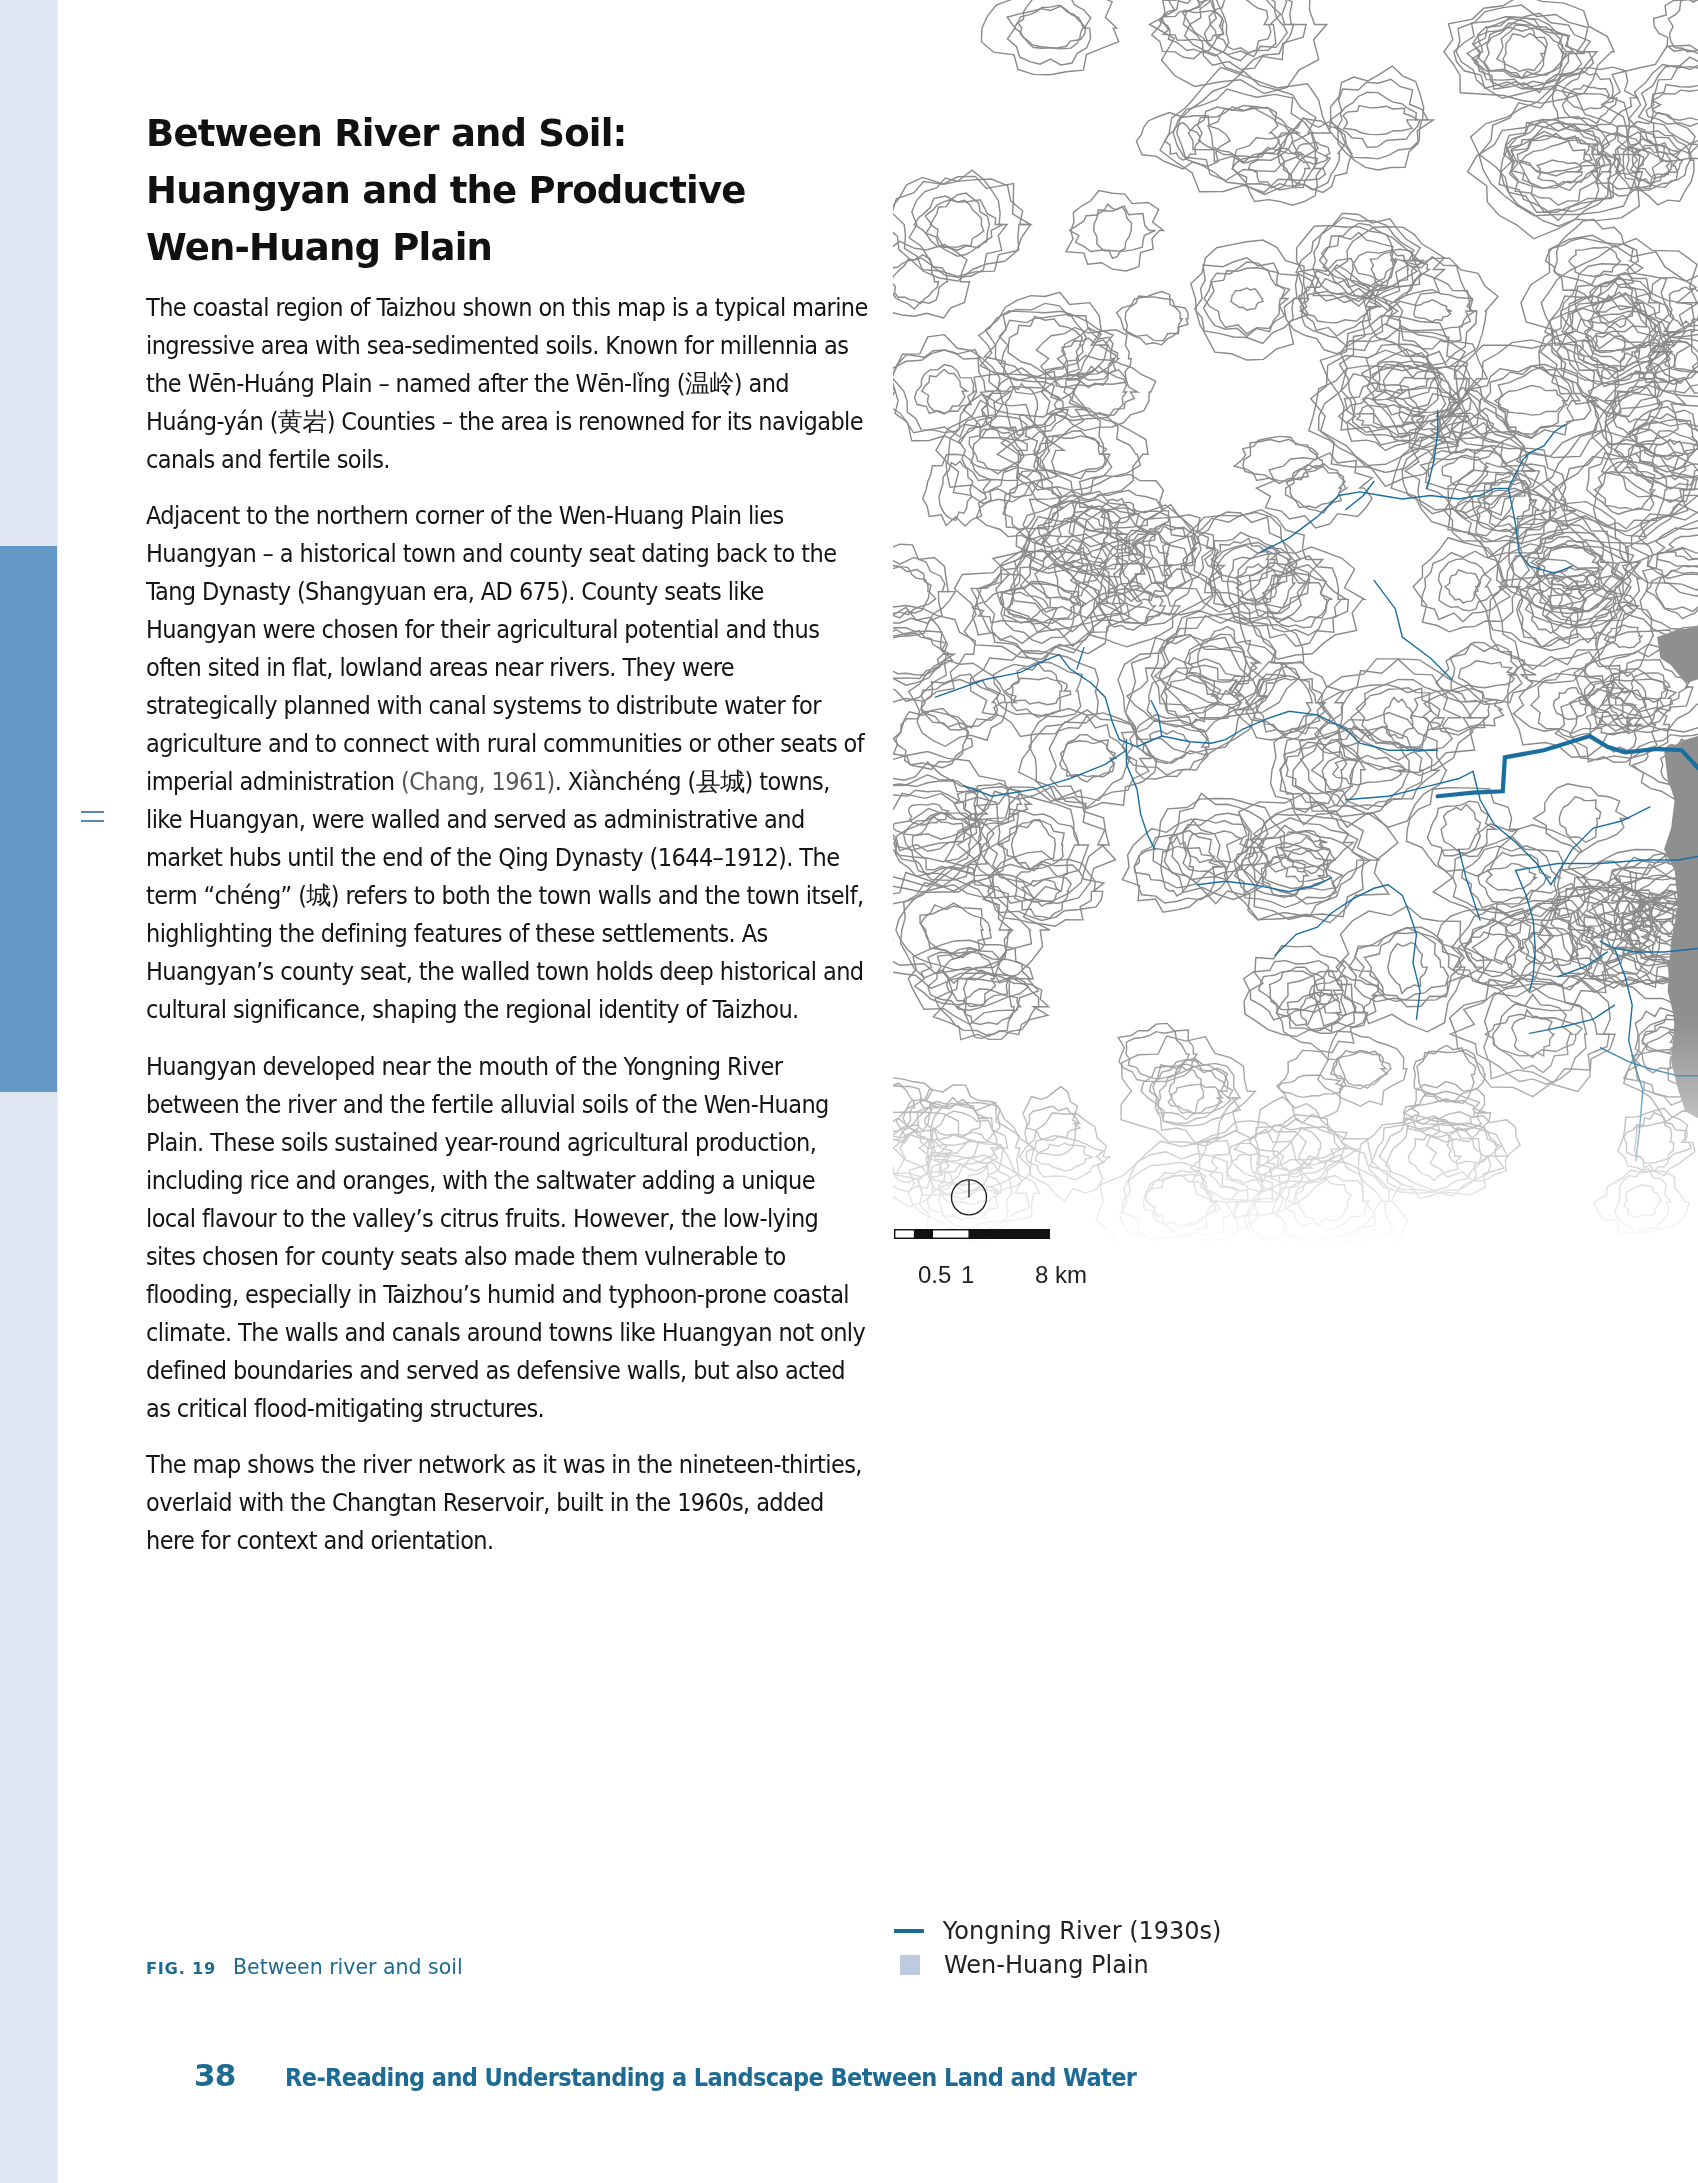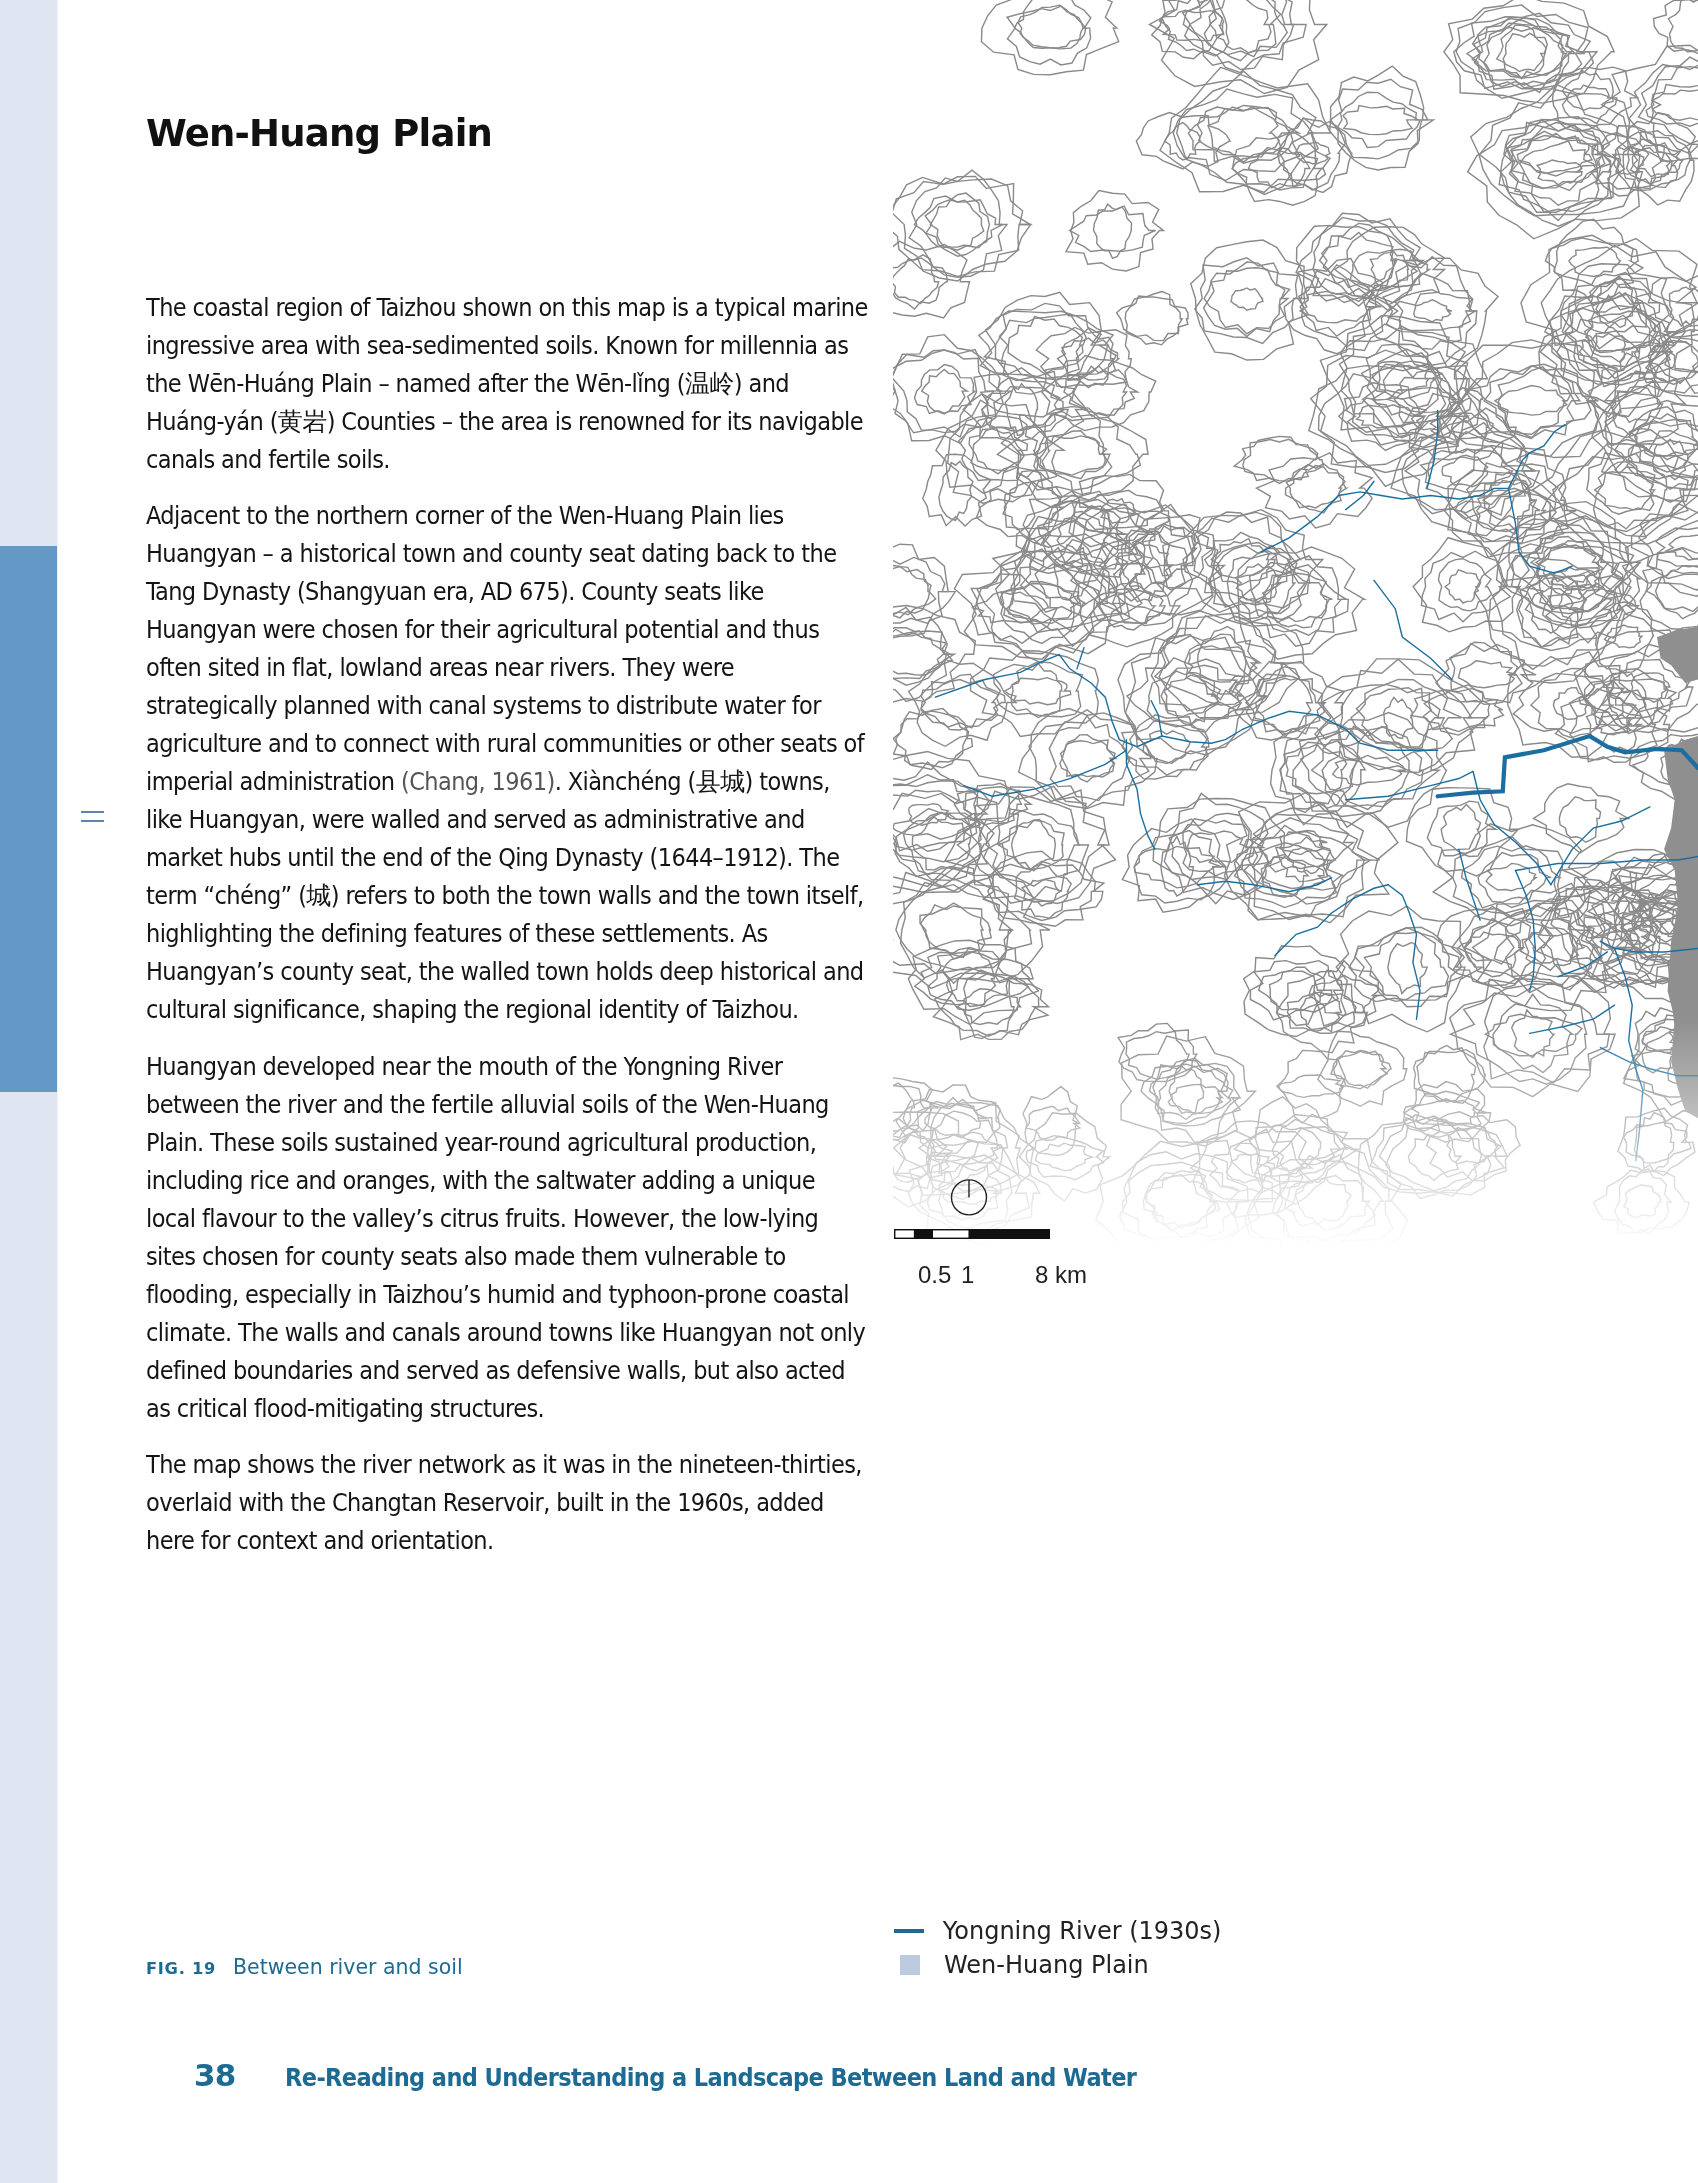--- a/index.html
+++ b/index.html
@@ -50,20 +50,22 @@
 
 <div class="strip"></div>
 <div class="strip-band"></div>
 <div class="strip-edge"></div>
 <div class="menu-icon">
     <span class="l1"></span>
     <span class="l2"></span>
   </div>
 
 <h1 class="title" style="margin:0;">
+  <div>Between River and Soil:</div>
+  <div>Huangyan and the Productive</div>
   <div>Wen-Huang Plain</div>
 </h1>
 
 <div class="body-text">
   <p>The coastal region of Taizhou shown on this map is a typical marine ingressive area with sea-sedimented soils. Known for millennia as the Wēn-Huáng Plain – named after the Wēn-lǐng (温岭) and Huáng-yán (黄岩) Counties – the area is renowned for its navigable canals and fertile soils.</p>
   <p><span>Adjacent to the northern corner of the Wen-Huang Plain lies Huangyan – a historical town and county seat dating back to the Tang Dynasty (Shangyuan era, AD 675). County seats like Huangyan were chosen for their agricultural potential and thus often sited in flat, lowland areas near rivers. They were strategically planned with canal systems to distribute water for agriculture and to connect with rural communities or other seats of imperial administration </span><span class="cite">(Chang, 1961)</span><span>. Xiànchéng (县城) towns, like Huangyan, were walled and served as administrative and market hubs until the end of the Qing Dynasty (1644–1912). The term “chéng” (城) refers to both the town walls and the town itself, highlighting the defining features of these settlements. As Huangyan’s county seat, the walled town holds deep historical and cultural significance, shaping the regional identity of Taizhou.</span></p>
   <p>Huangyan developed near the mouth of the Yongning River between the river and the fertile alluvial soils of the Wen-Huang Plain. These soils sustained year-round agricultural production, including rice and oranges, with the saltwater adding a unique local flavour to the valley’s citrus fruits. However, the low-lying sites chosen for county seats also made them vulnerable to flooding, especially in Taizhou’s humid and typhoon-prone coastal climate. The walls and canals around towns like Huangyan not only defined boundaries and served as defensive walls, but also acted as critical flood-mitigating structures.</p>
   <p>The map shows the river network as it was in the nineteen-thirties, overlaid with the Changtan Reservoir, built in the 1960s, added here for context and orientation.</p>
 </div>
 

